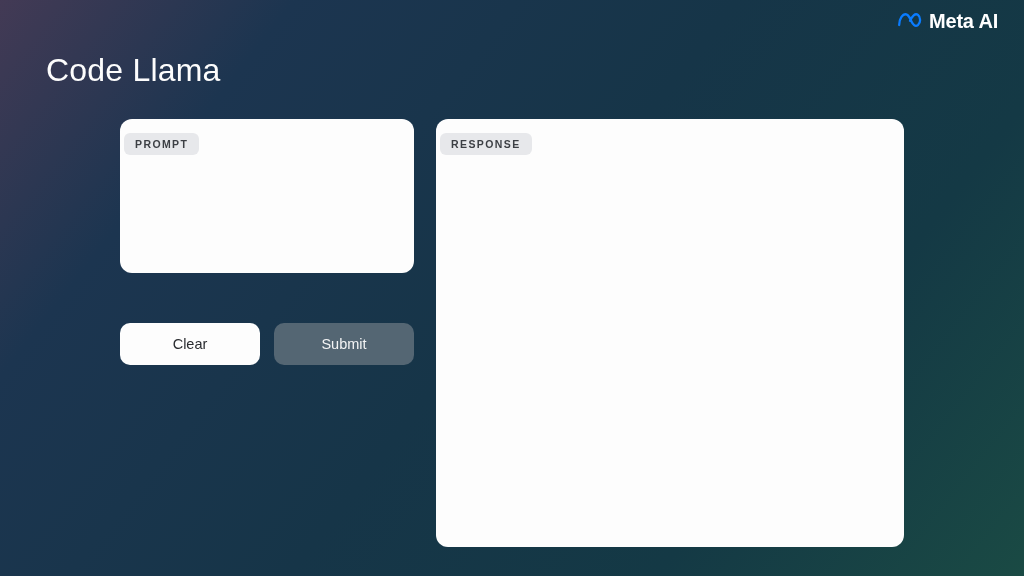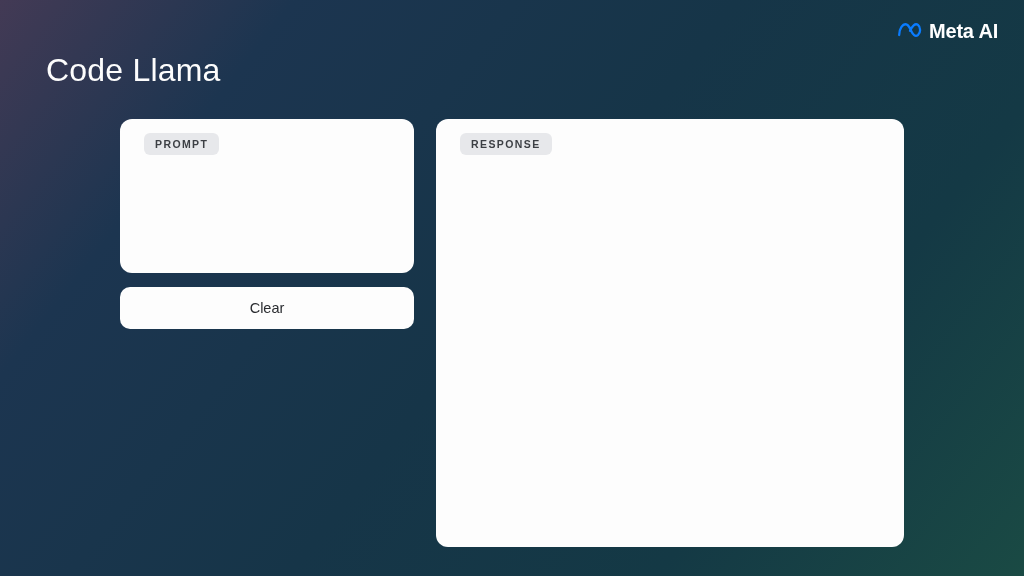--- a/index.html
+++ b/index.html
@@ -10,21 +10,21 @@
     body {
       width: 1024px;
       height: 576px;
       background: linear-gradient(128deg, #433a55 0%, #1c3550 20%, #163548 50%, #143945 75%, #1a4a44 100%);
       font-family: -apple-system, BlinkMacSystemFont, "Segoe UI", Helvetica, Arial, sans-serif;
       position: relative;
       overflow: hidden;
     }
     .brand {
       position: absolute;
-      top: 20px;
+      top: 10px;
       right: 26px;
       display: flex;
       align-items: center;
       gap: 6px;
       color: #ffffff;
     }
     .brand-logo {
       width: 26px;
       height: 18px;
     }
@@ -54,21 +54,21 @@
     }
     .left-col {
       width: 294px;
       display: flex;
       flex-direction: column;
       gap: 14px;
     }
     .panel {
       background: #fdfdfd;
       border-radius: 12px;
-      padding: 14px 24px;
+      padding: 14px 4px;
       position: relative;
     }
     .prompt-panel {
       height: 154px;
     }
     .response-panel {
       flex: 1;
       height: 428px;
     }
     .badge {
@@ -78,20 +78,21 @@
       font-size: 10.5px;
       font-weight: 600;
       letter-spacing: 1.4px;
       padding: 5px 11px;
       border-radius: 6px;
       text-transform: uppercase;
     }
     .button-row {
       display: flex;
       gap: 14px;
+      margin-top: 36px;
     }
     .btn {
       flex: 1;
       height: 42px;
       border-radius: 10px;
       border: none;
       font-size: 14.5px;
       font-weight: 400;
       cursor: pointer;
       display: flex;
@@ -121,18 +122,19 @@
 
 <h1 class="title">Code Llama</h1>
 
 <div class="content">
   <div class="left-col">
     <div class="panel prompt-panel">
       <span class="badge">PROMPT</span>
     </div>
     <div class="button-row">
       <button class="btn btn-clear">Clear</button>
+      <button class="btn btn-submit">Submit</button>
     </div>
   </div>
   <div class="panel response-panel">
     <span class="badge">RESPONSE</span>
   </div>
 </div>
 
 </body></html>

